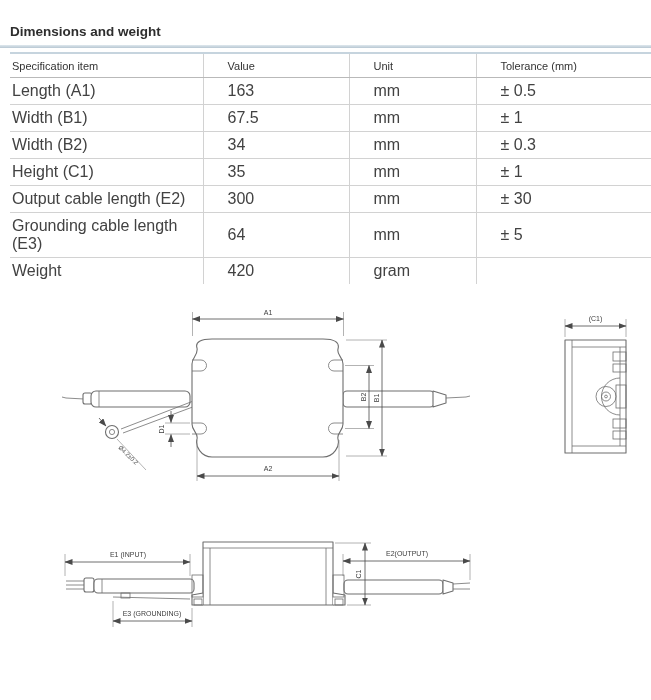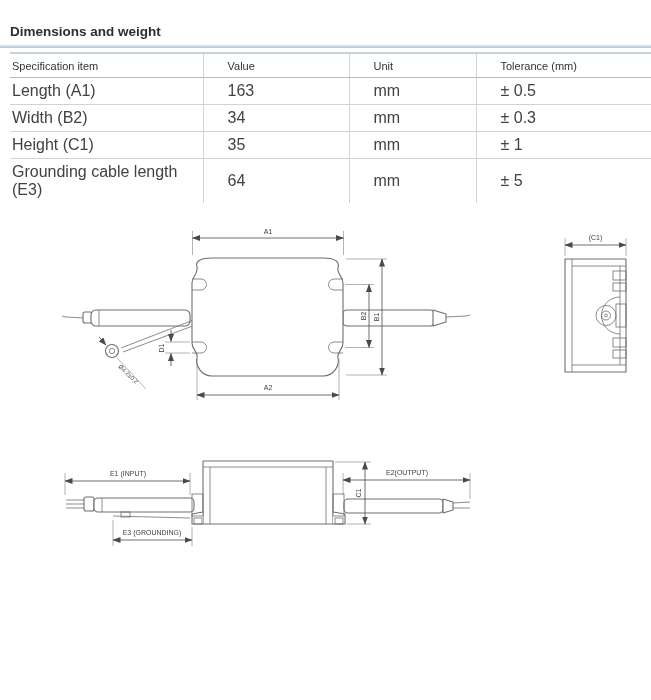--- a/index.html
+++ b/index.html
@@ -84,45 +84,63 @@
     </thead>
     <tbody>
     <tr>
       <td>Length (A1)</td>
       <td>163</td>
       <td>mm</td>
       <td>± 0.5</td>
     </tr>
 
 
+    <tr>
+      <td>Width (B1)</td>
+      <td>67.5</td>
+      <td>mm</td>
+      <td>± 1</td>
+    </tr>
 
     <tr>
       <td>Width (B2)</td>
       <td>34</td>
       <td>mm</td>
       <td>± 0.3</td>
     </tr>
 
     <tr>
       <td>Height (C1)</td>
       <td>35</td>
       <td>mm</td>
       <td>± 1</td>
     </tr>
 
 
 
+    <tr>
+      <td>Output cable length (E2)</td>
+      <td>300</td>
+      <td>mm</td>
+      <td>± 30</td>
+    </tr>
 
     <tr>
       <td>Grounding cable length (E3)</td>
       <td>64</td>
       <td>mm</td>
       <td>± 5</td>
     </tr>
 
+    <tr>
+      <td>Weight</td>
+      <td>420</td>
+      <td>gram</td>
+      <td></td>
+    </tr>
   </tbody>
   </table>
 
   <svg class="drawings" width="651" height="398" viewBox="0 0 651 398" xmlns="http://www.w3.org/2000/svg">
     <defs>
       <marker id="arrow" viewBox="0 0 8 6" markerWidth="8" markerHeight="6" refX="7.5" refY="3" orient="auto-start-reverse" markerUnits="userSpaceOnUse">
         <path d="M0,0 L8,3 L0,6 Z" fill="#4a4a4a"></path>
       </marker>
     </defs>
 

